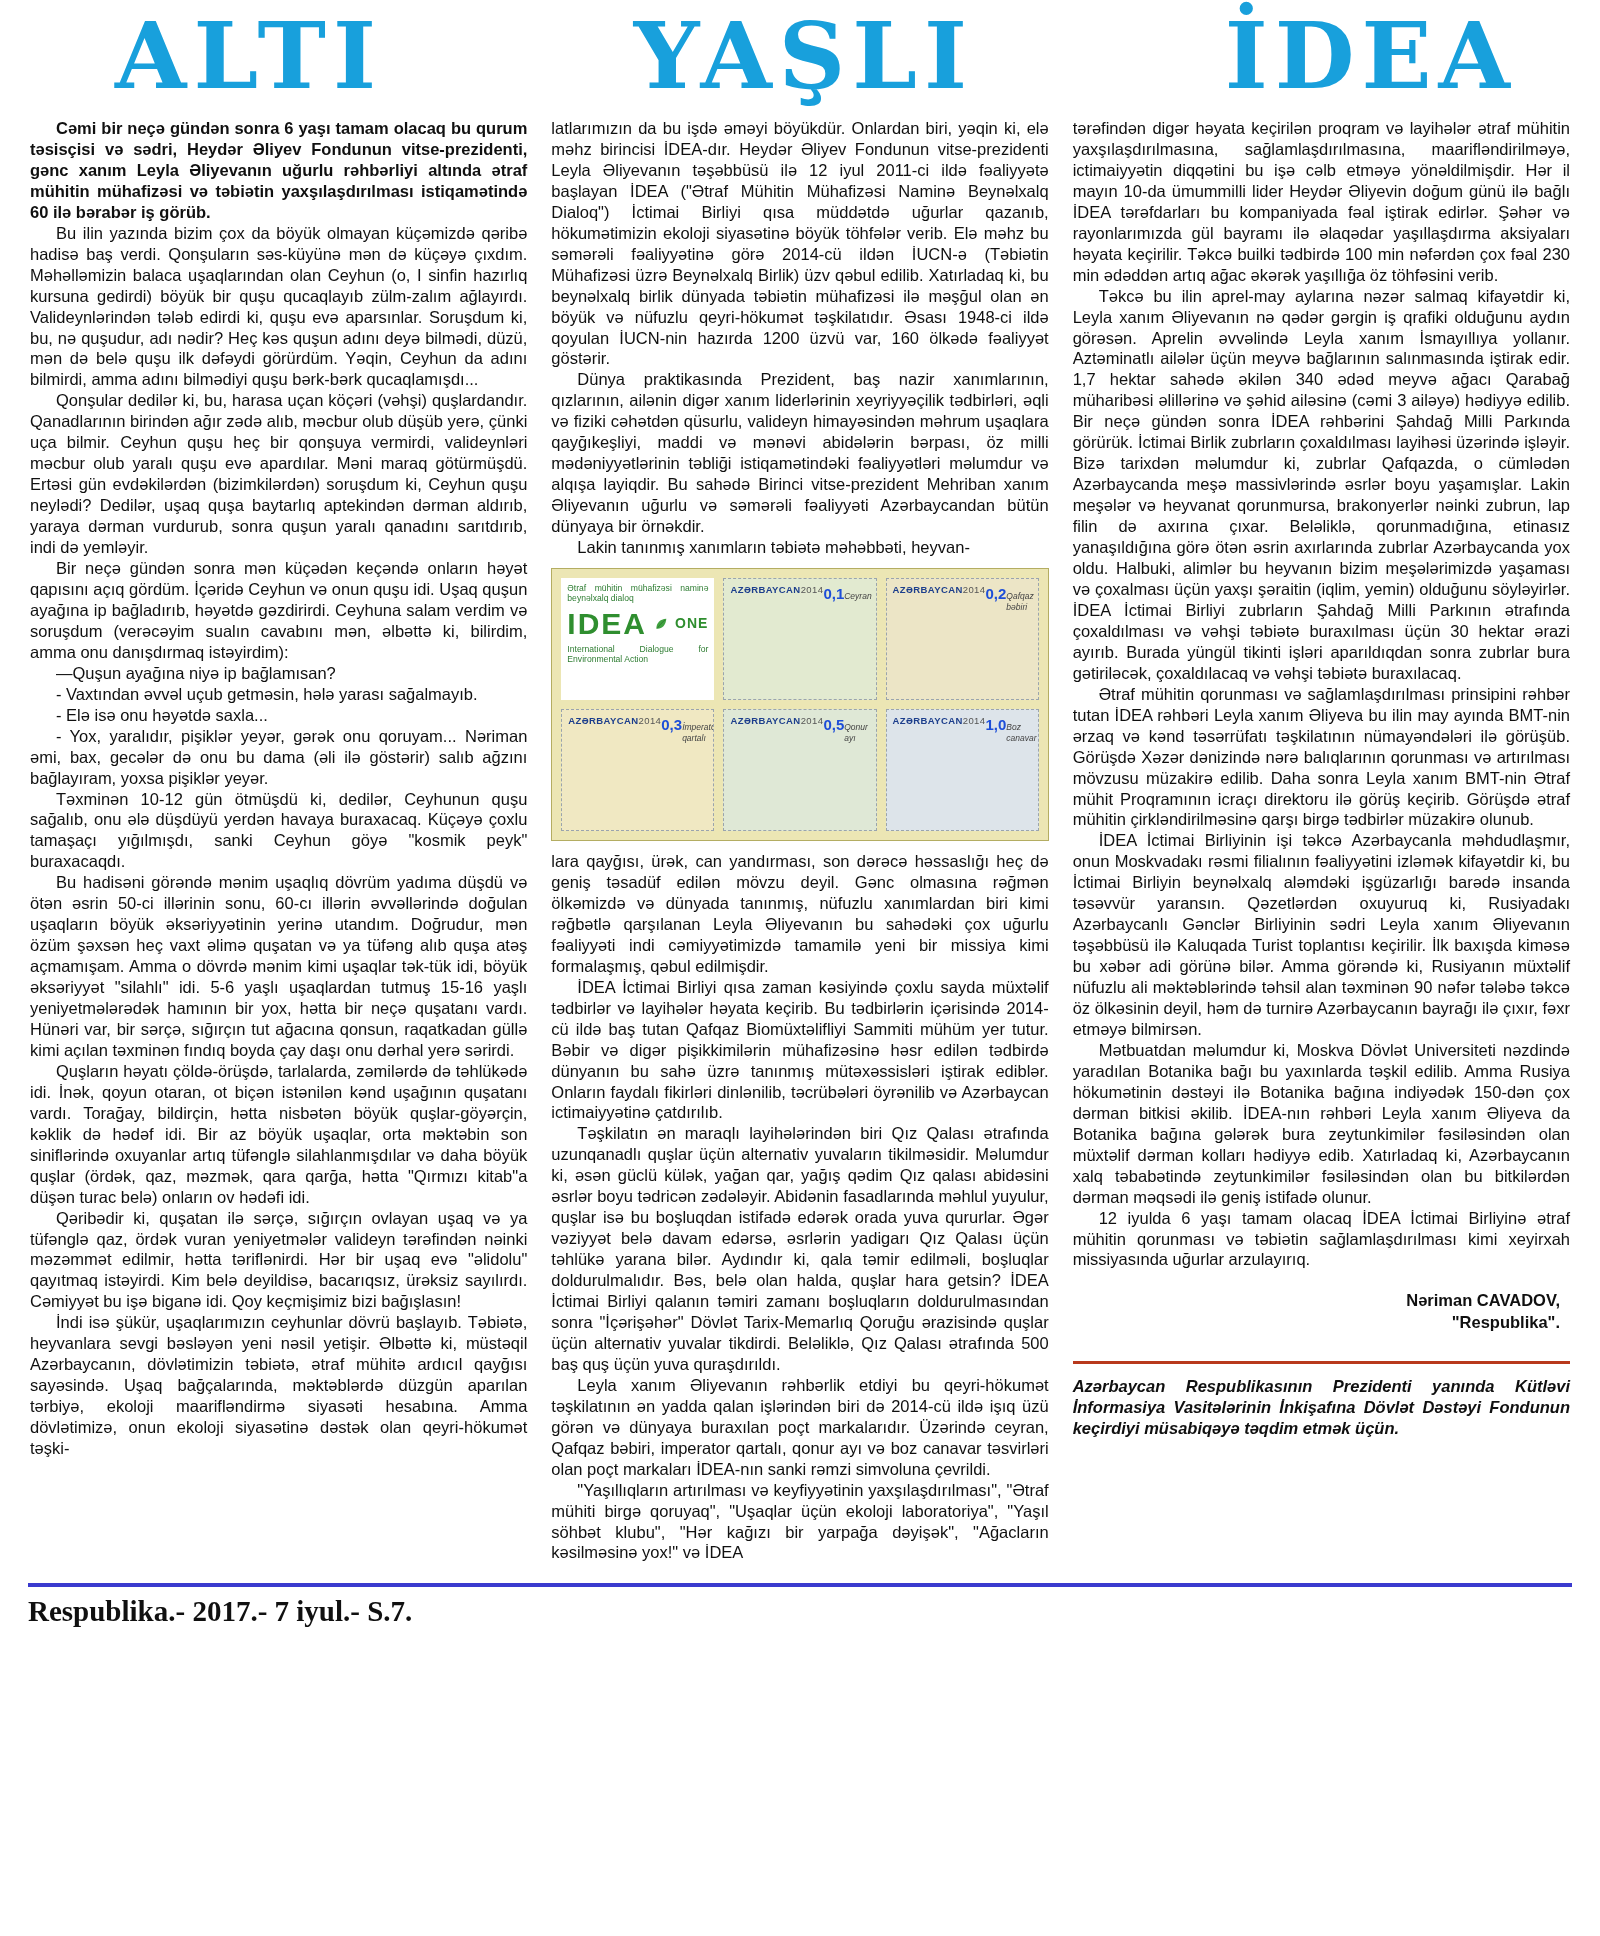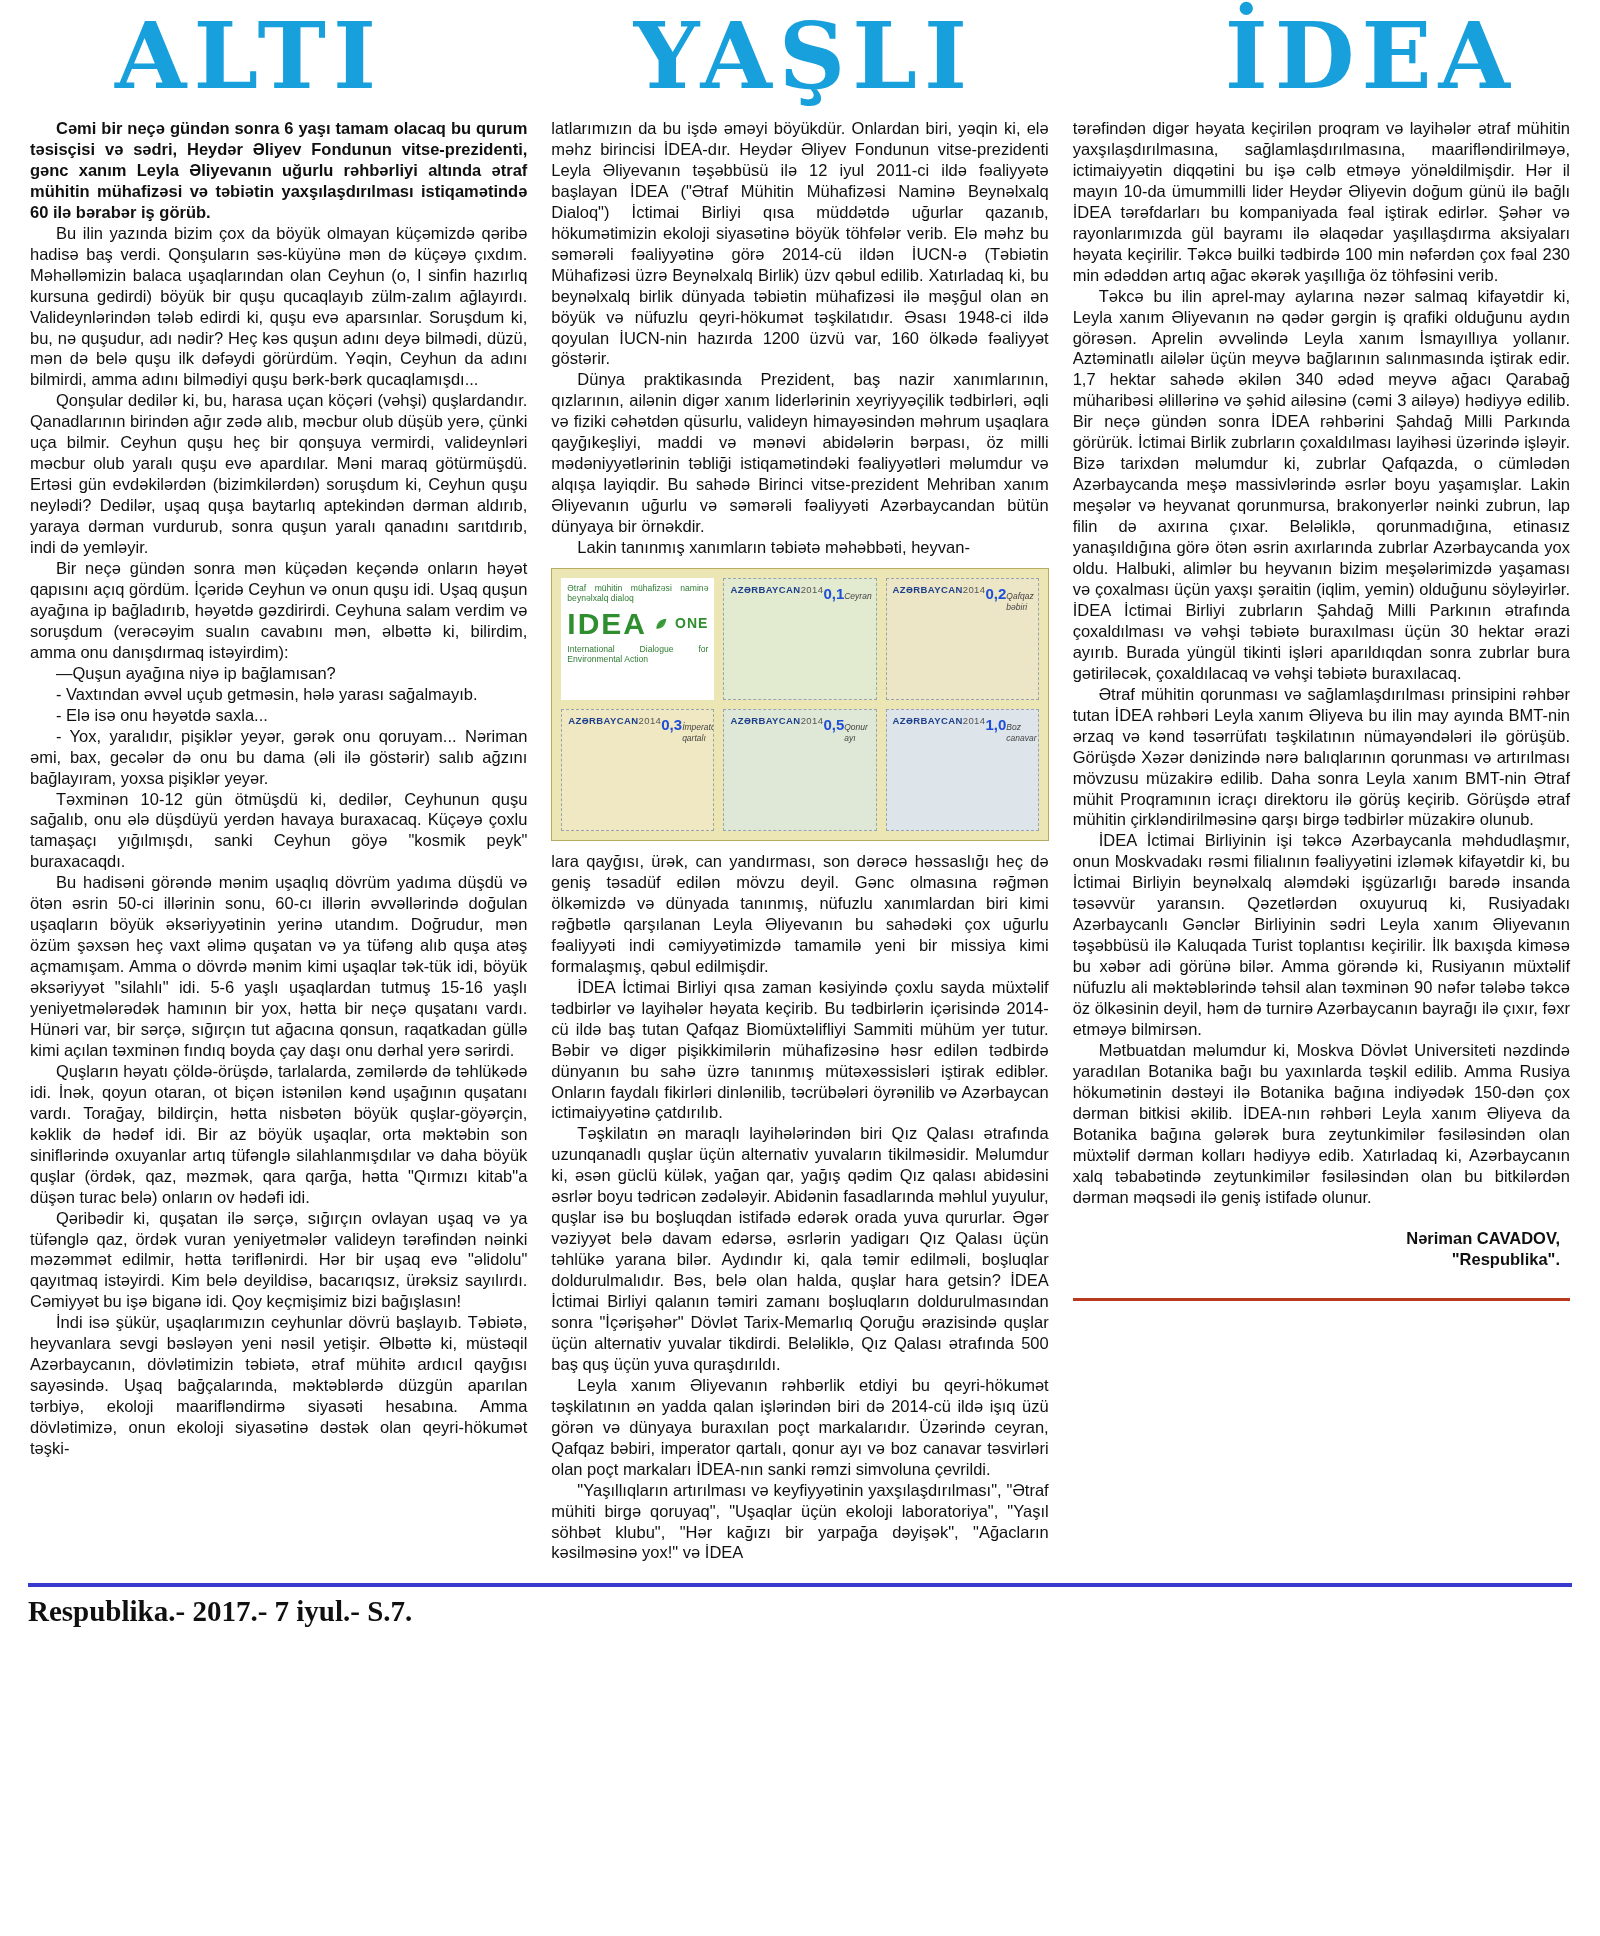--- a/index.html
+++ b/index.html
@@ -237,26 +237,28 @@
       </div>
   </section>
 
   <section class="col">
     <div>
         <p class="para no-indent">tərəfindən digər həyata keçirilən proqram və layihələr ətraf mühitin yaxşılaşdırılmasına, sağlamlaşdırılmasına, maarifləndirilməyə, ictimaiyyətin diqqətini bu işə cəlb etməyə yönəldilmişdir. Hər il mayın 10-da ümummilli lider Heydər Əliyevin doğum günü ilə bağlı İDEA tərəfdarları bu kompaniyada fəal iştirak edirlər. Şəhər və rayonlarımızda gül bayramı ilə əlaqədar yaşıllaşdırma aksiyaları həyata keçirilir. Təkcə builki tədbirdə 100 min nəfərdən çox fəal 230 min ədəddən artıq ağac əkərək yaşıllığa öz töhfəsini verib.</p>
         <p class="para">Təkcə bu ilin aprel-may aylarına nəzər salmaq kifayətdir ki, Leyla xanım Əliyevanın nə qədər gərgin iş qrafiki olduğunu aydın görəsən. Aprelin əvvəlində Leyla xanım İsmayıllıya yollanır. Aztəminatlı ailələr üçün meyvə bağlarının salınmasında iştirak edir. 1,7 hektar sahədə əkilən 340 ədəd meyvə ağacı Qarabağ müharibəsi əlillərinə və şəhid ailəsinə (cəmi 3 ailəyə) hədiyyə edilib. Bir neçə gündən sonra İDEA rəhbərini Şahdağ Milli Parkında görürük. İctimai Birlik zubrların çoxaldılması layihəsi üzərində işləyir. Bizə tarixdən məlumdur ki, zubrlar Qafqazda, o cümlədən Azərbaycanda meşə massivlərində əsrlər boyu yaşamışlar. Lakin meşələr və heyvanat qorunmursa, brakonyerlər nəinki zubrun, lap filin də axırına çıxar. Beləliklə, qorunmadığına, etinasız yanaşıldığına görə ötən əsrin axırlarında zubrlar Azərbaycanda yox oldu. Halbuki, alimlər bu heyvanın bizim meşələrimizdə yaşaması və çoxalması üçün yaxşı şəraitin (iqlim, yemin) olduğunu söyləyirlər. İDEA İctimai Birliyi zubrların Şahdağ Milli Parkının ətrafında çoxaldılması və vəhşi təbiətə buraxılması üçün 30 hektar ərazi ayırıb. Burada yüngül tikinti işləri aparıldıqdan sonra zubrlar bura gətiriləcək, çoxaldılacaq və vəhşi təbiətə buraxılacaq.</p>
         <p class="para">Ətraf mühitin qorunması və sağlamlaşdırılması prinsipini rəhbər tutan İDEA rəhbəri Leyla xanım Əliyeva bu ilin may ayında BMT-nin ərzaq və kənd təsərrüfatı təşkilatının nümayəndələri ilə görüşüb. Görüşdə Xəzər dənizində nərə balıqlarının qorunması və artırılması mövzusu müzakirə edilib. Daha sonra Leyla xanım BMT-nin Ətraf mühit Proqramının icraçı direktoru ilə görüş keçirib. Görüşdə ətraf mühitin çirkləndirilməsinə qarşı birgə tədbirlər müzakirə olunub.</p>
         <p class="para">İDEA İctimai Birliyinin işi təkcə Azərbaycanla məhdudlaşmır, onun Moskvadakı rəsmi filialının fəaliyyətini izləmək kifayətdir ki, bu İctimai Birliyin beynəlxalq aləmdəki işgüzarlığı barədə insanda təsəvvür yaransın. Qəzetlərdən oxuyuruq ki, Rusiyadakı Azərbaycanlı Gənclər Birliyinin sədri Leyla xanım Əliyevanın təşəbbüsü ilə Kaluqada Turist toplantısı keçirilir. İlk baxışda kiməsə bu xəbər adi görünə bilər. Amma görəndə ki, Rusiyanın müxtəlif nüfuzlu ali məktəblərində təhsil alan təxminən 90 nəfər tələbə təkcə öz ölkəsinin deyil, həm də turnirə Azərbaycanın bayrağı ilə çıxır, fəxr etməyə bilmirsən.</p>
         <p class="para">Mətbuatdan məlumdur ki, Moskva Dövlət Universiteti nəzdində yaradılan Botanika bağı bu yaxınlarda təşkil edilib. Amma Rusiya hökumətinin dəstəyi ilə Botanika bağına indiyədək 150-dən çox dərman bitkisi əkilib. İDEA-nın rəhbəri Leyla xanım Əliyeva da Botanika bağına gələrək bura zeytunkimilər fəsiləsindən olan müxtəlif dərman kolları hədiyyə edib. Xatırladaq ki, Azərbaycanın xalq təbabətində zeytunkimilər fəsiləsindən olan bu bitkilərdən dərman məqsədi ilə geniş istifadə olunur.</p>
+        <p class="para">12 iyulda 6 yaşı tamam olacaq İDEA İctimai Birliyinə ətraf mühitin qorunması və təbiətin sağlamlaşdırılması kimi xeyirxah missiyasında uğurlar arzulayırıq.</p>
       </div>
 
     <div class="byline">
       <div>Nəriman CAVADOV,</div>
       <div>"Respublika".</div>
     </div>
 
     <hr class="note-sep">
+    <p class="note">Azərbaycan Respublikasının Prezidenti yanında Kütləvi İnformasiya Vasitələrinin İnkişafına Dövlət Dəstəyi Fondunun keçirdiyi müsabiqəyə təqdim etmək üçün.</p>
   </section>
 
 </main>
 
 <hr class="footer-rule">
 <div class="footer-text">Respublika.- 2017.- 7 iyul.- S.7.</div>
 
 </body></html>

